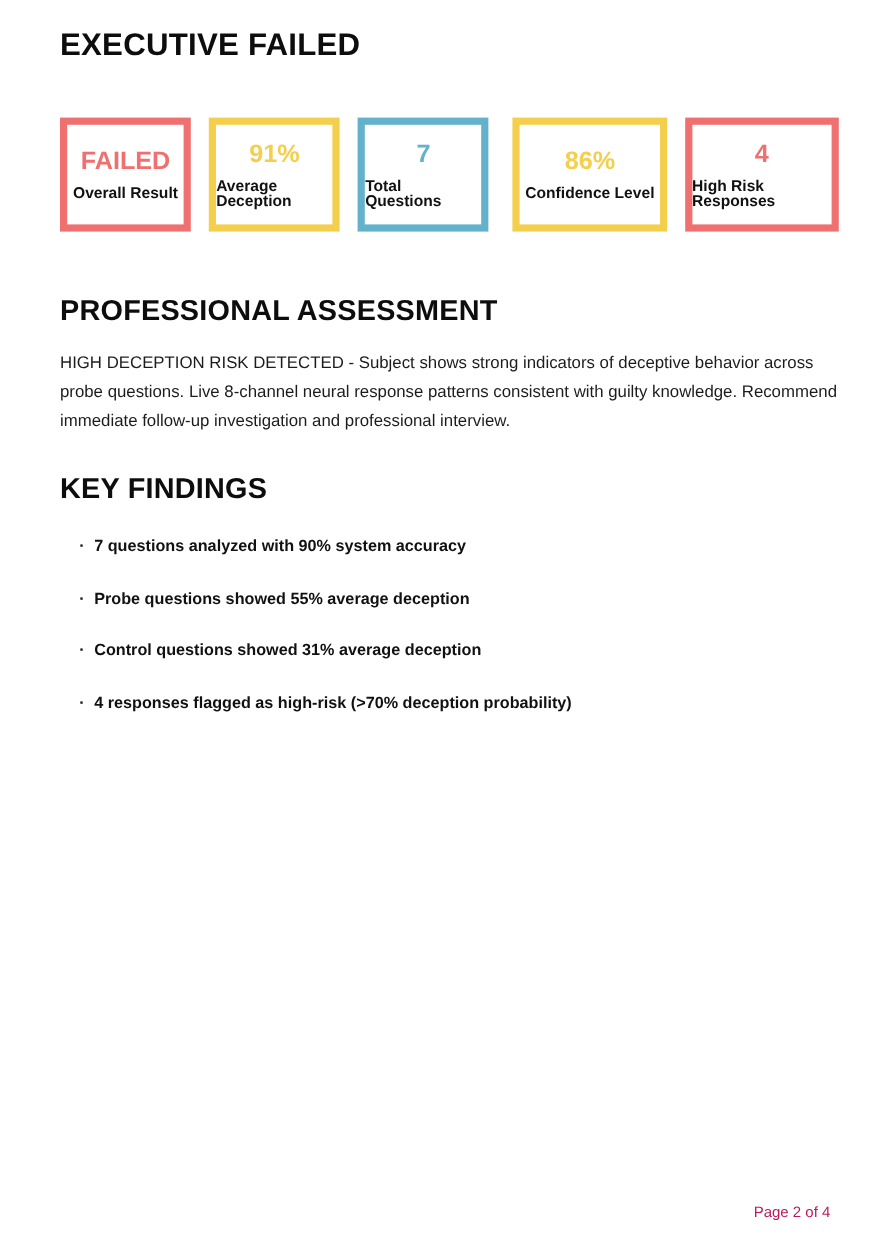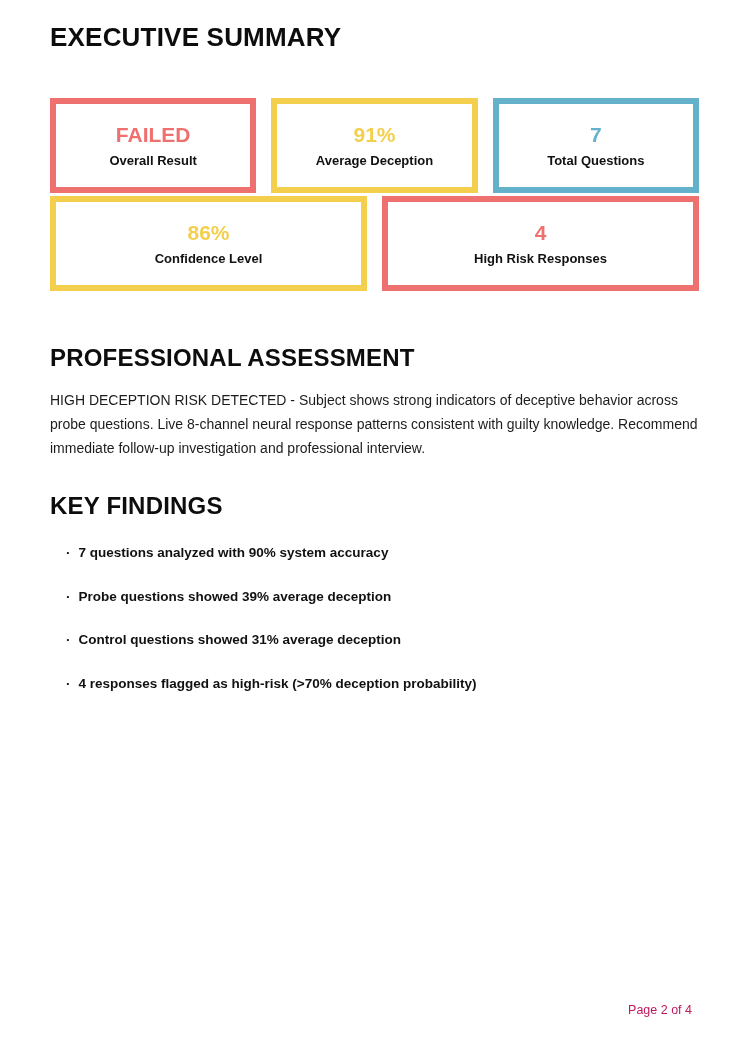--- a/index.html
+++ b/index.html
@@ -17,23 +17,22 @@
   }
   .page-title {
     font-size: 26px;
     font-weight: bold;
     color: #0d0d0d;
     letter-spacing: 0.2px;
   }
   .cards {
     margin-top: 45px;
     display: flex;
-    flex-direction: column;
-    gap: 3px;
-    text-align: right;
+    flex-direction: row;
+    gap: 20px;
   }
   .card-row {
     display: flex;
     gap: 15px;
   }
   .metric-card {
     flex: 1;
     height: 95px;
     background: #ffffff;
     border: 6px solid var(--c, #ccc);
@@ -99,21 +98,21 @@
     top: 1003px;
     font-size: 12.5px;
     color: #be185d;
   }
 </style>
 </head>
 <body>
 
 <div class="content">
 
-  <h1 class="page-title">EXECUTIVE SUMMARY</h1>
+  <h1 class="page-title">EXECUTIVE FAILED</h1>
 
   <div class="cards">
     <div class="card-row">
       <div class="metric-card" style="--c: #EE7170;">
         <div class="metric-value">FAILED</div>
         <div class="metric-label">Overall Result</div>
       </div>
       <div class="metric-card" style="--c: #F3CF4D;">
         <div class="metric-value">91%</div>
         <div class="metric-label">Average Deception</div>
@@ -137,21 +136,21 @@
 
   <div class="assessment-section">
     <h2 class="section-heading">PROFESSIONAL ASSESSMENT</h2>
     <p class="assessment-body">HIGH DECEPTION RISK DETECTED - Subject shows strong indicators of deceptive behavior across probe questions. Live 8-channel neural response patterns consistent with guilty knowledge. Recommend immediate follow-up investigation and professional interview.</p>
   </div>
 
   <div class="findings-section">
     <h2 class="section-heading">KEY FINDINGS</h2>
     <ul class="findings-list">
       <li>7 questions analyzed with 90% system accuracy</li>
-      <li>Probe questions showed 39% average deception</li>
+      <li>Probe questions showed 55% average deception</li>
       <li>Control questions showed 31% average deception</li>
       <li>4 responses flagged as high-risk (&gt;70% deception probability)</li>
     </ul>
   </div>
 
 </div>
 
 <div class="page-footer">Page 2 of 4</div>
 
 </body></html>

